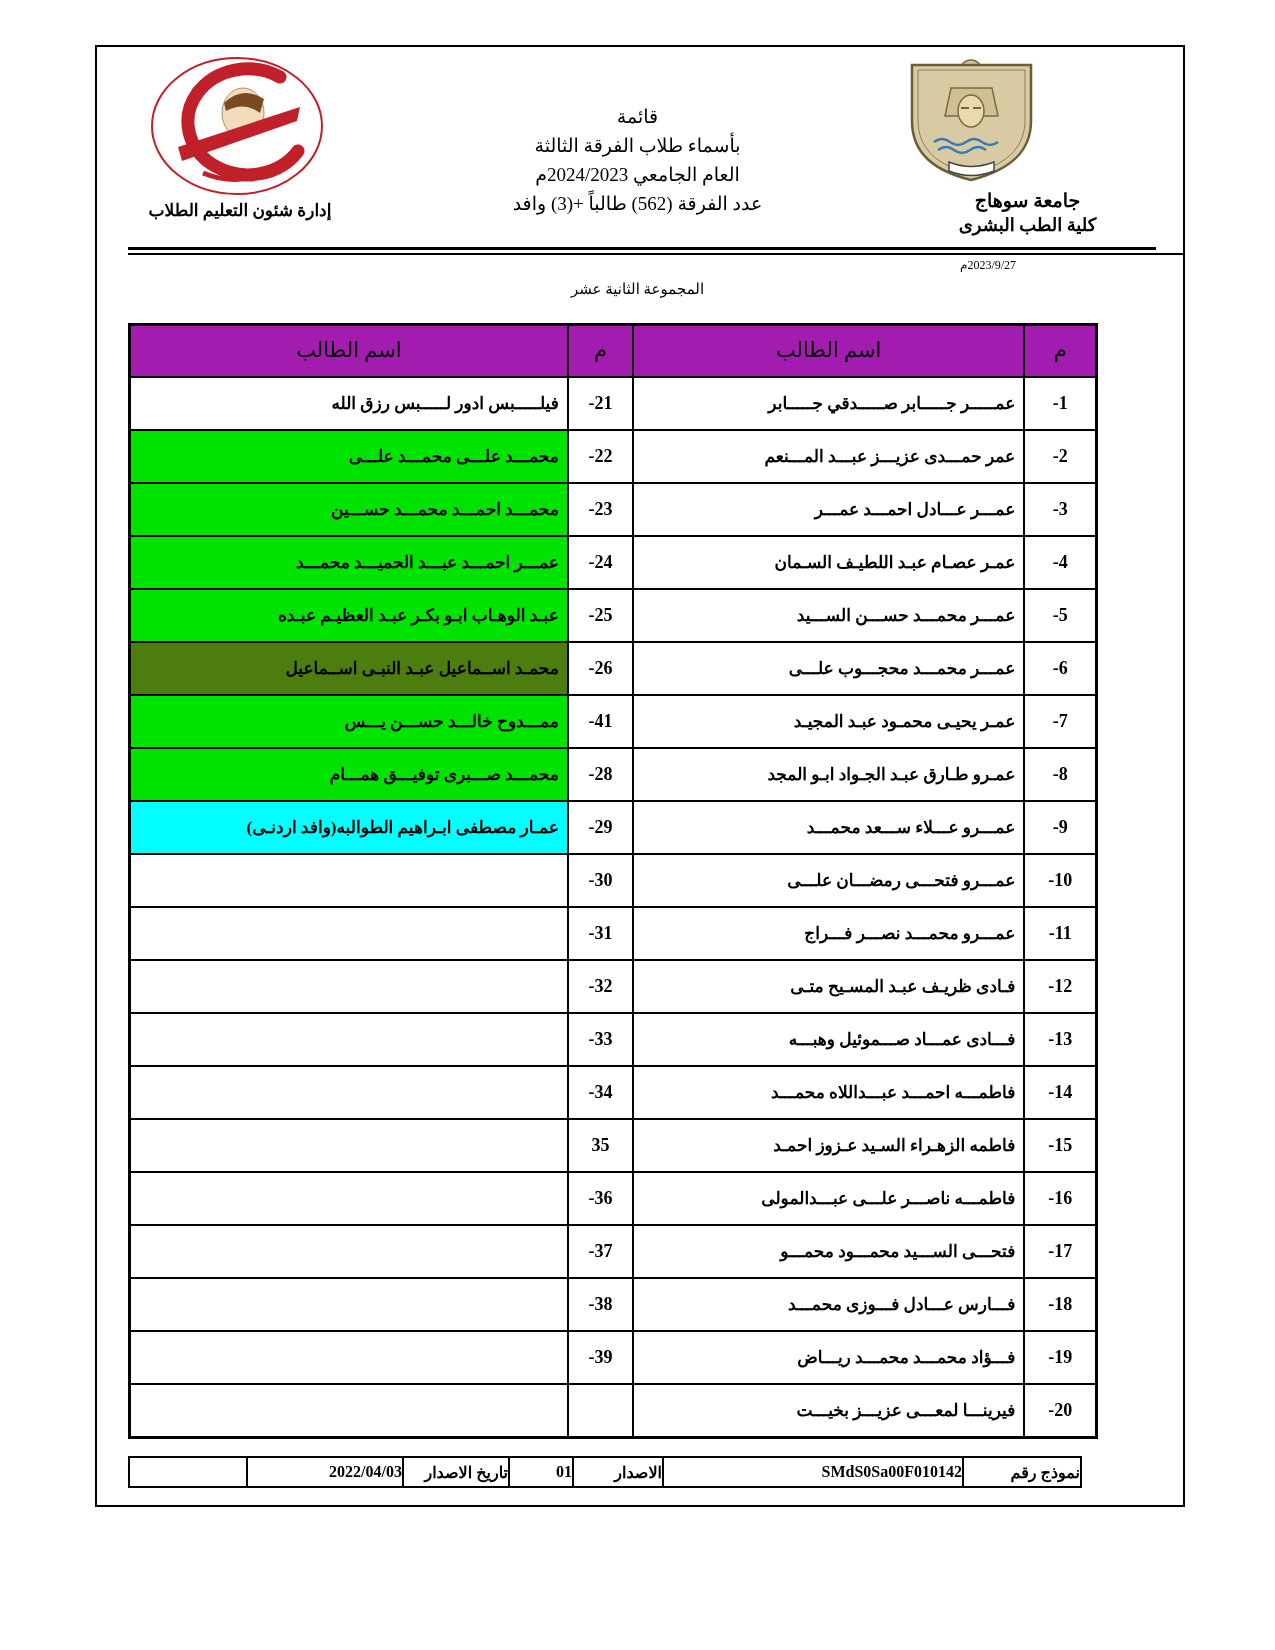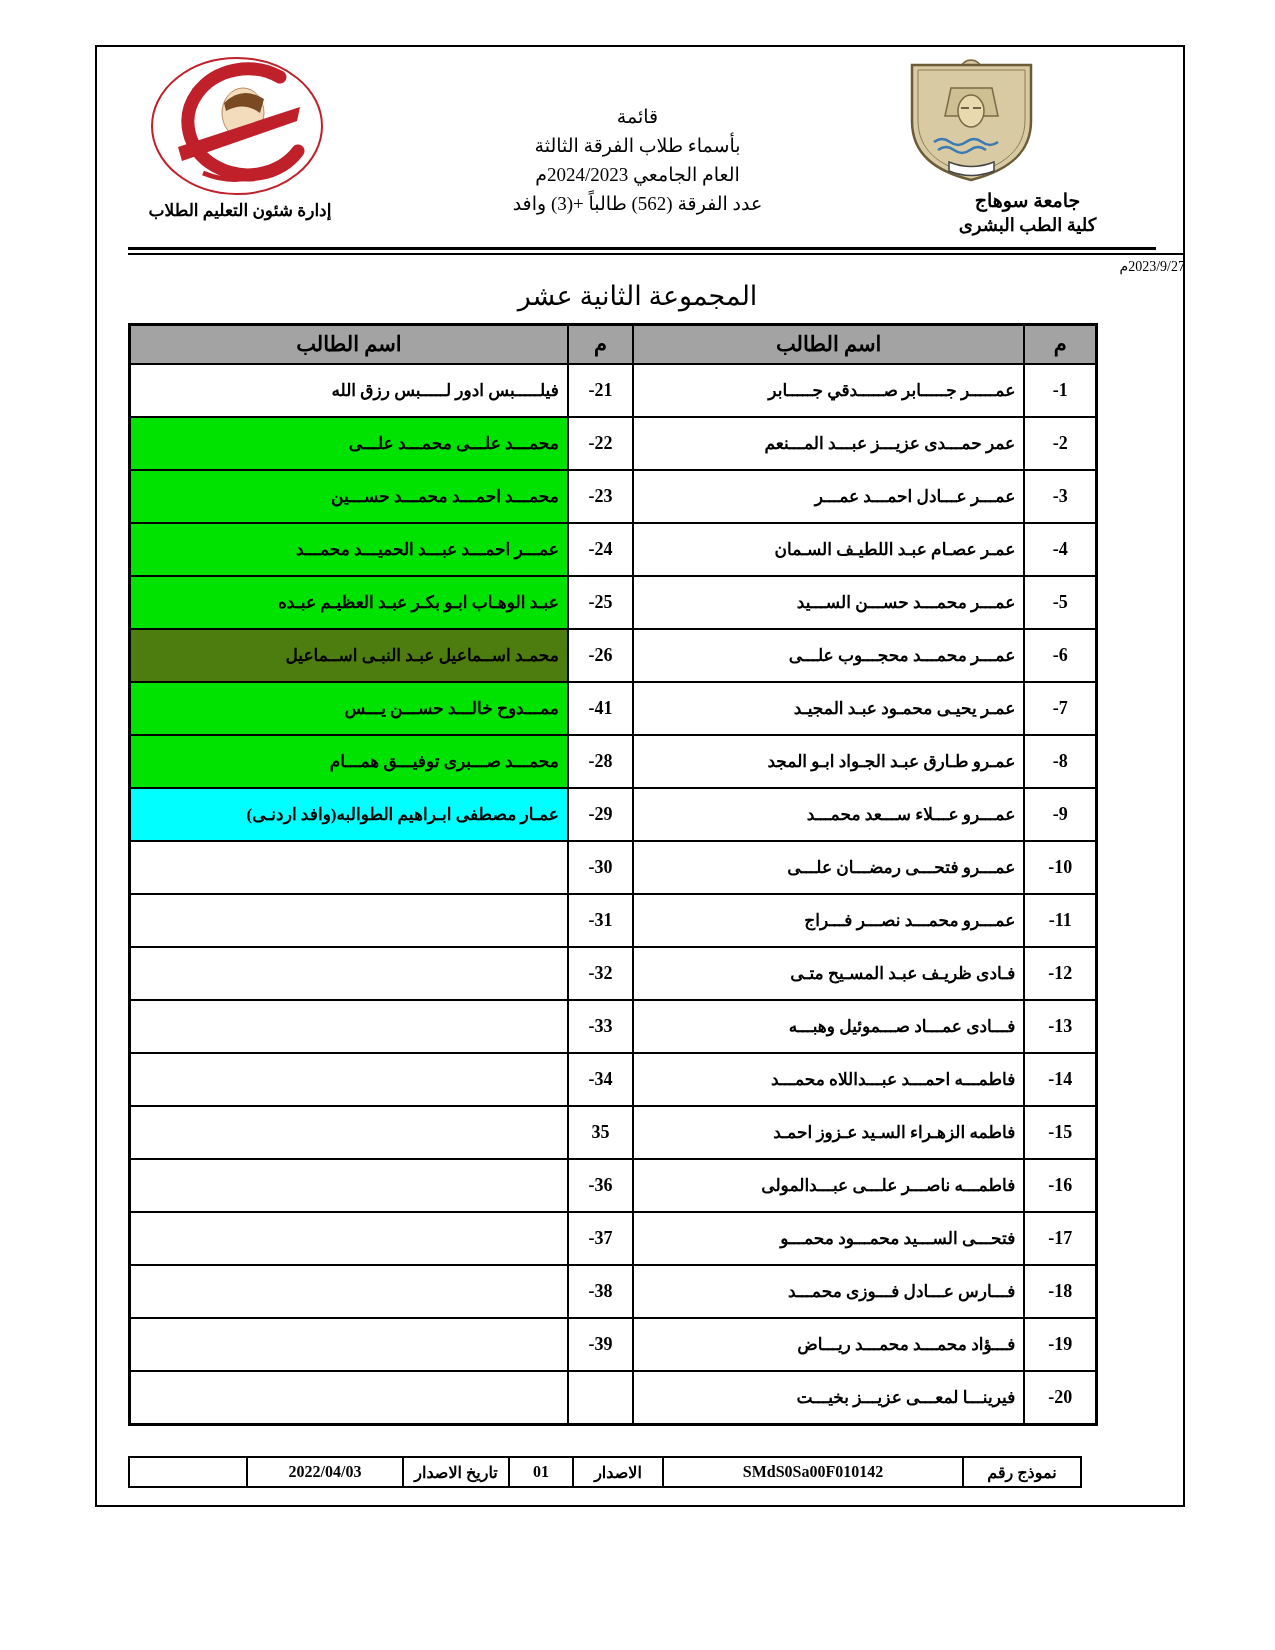--- a/index.html
+++ b/index.html
@@ -30,48 +30,48 @@
     position:absolute; left:945px; top:188px; width:165px;
     text-align:center; font-weight:bold; direction:rtl;
   }
   .org-labels .org-1 { font-size:19px; line-height:25px; }
   .org-labels .org-2 { font-size:18px; line-height:24px; }
   .rule { position:absolute; background:#000; }
   .rule-1 { left:128px; top:247px; width:1028px; height:3px; }
   .rule-2 { left:128px; top:253px; width:1055px; height:2px; }
   .doc-date {
     position:absolute; left:960px; top:258px; width:225px;
-    font-size:14px; text-align:right; direction:rtl;
+    font-size:12px; text-align:left; direction:rtl;
   }
   .group-title {
     position:absolute; left:0; top:280px; width:1275px;
-    font-size:27px; text-align:center; direction:rtl;
+    font-size:15px; text-align:center; direction:rtl;
   }
   
   .students-table {
     position:absolute; left:128px; top:323px; width:970px;
     border-collapse:collapse; table-layout:fixed; direction:rtl;
     border:3px solid #000;
   }
   .students-table th, .students-table td { border:2px solid #000; overflow:hidden; }
-  .students-table th { height:39px; font-size:21px; font-weight:bold; text-align:center; background:#a3a3a3; }
+  .students-table th { height:52px; font-size:21px; font-weight:normal; text-align:center; background:#a21caf; }
   .students-table td { height:41px; }
   .num-cell { text-align:center; font-weight:bold; font-size:18px; white-space:nowrap; }
   .name-cell {
     font-weight:bold; font-size:17px; text-align:right;
     padding:15px 8px; white-space:nowrap;
   }
   
   .footer-table {
     position:absolute; left:128px; top:1456px; width:952px;
     border-collapse:collapse; table-layout:fixed; direction:rtl;
     border:2px solid #000;
   }
   .footer-table td {
-    border:2px solid #000; height:30px; text-align:center;
+    border:2px solid #000; height:30px; text-align:right;
     font-weight:bold; font-size:16px; white-space:nowrap; overflow:hidden;
   }
   .f-code { font-family:"Liberation Serif","DejaVu Serif",serif; }
 </style>
 </head>
 <body>
 
 <div class="page">
 
   <div class="frame"></div>

